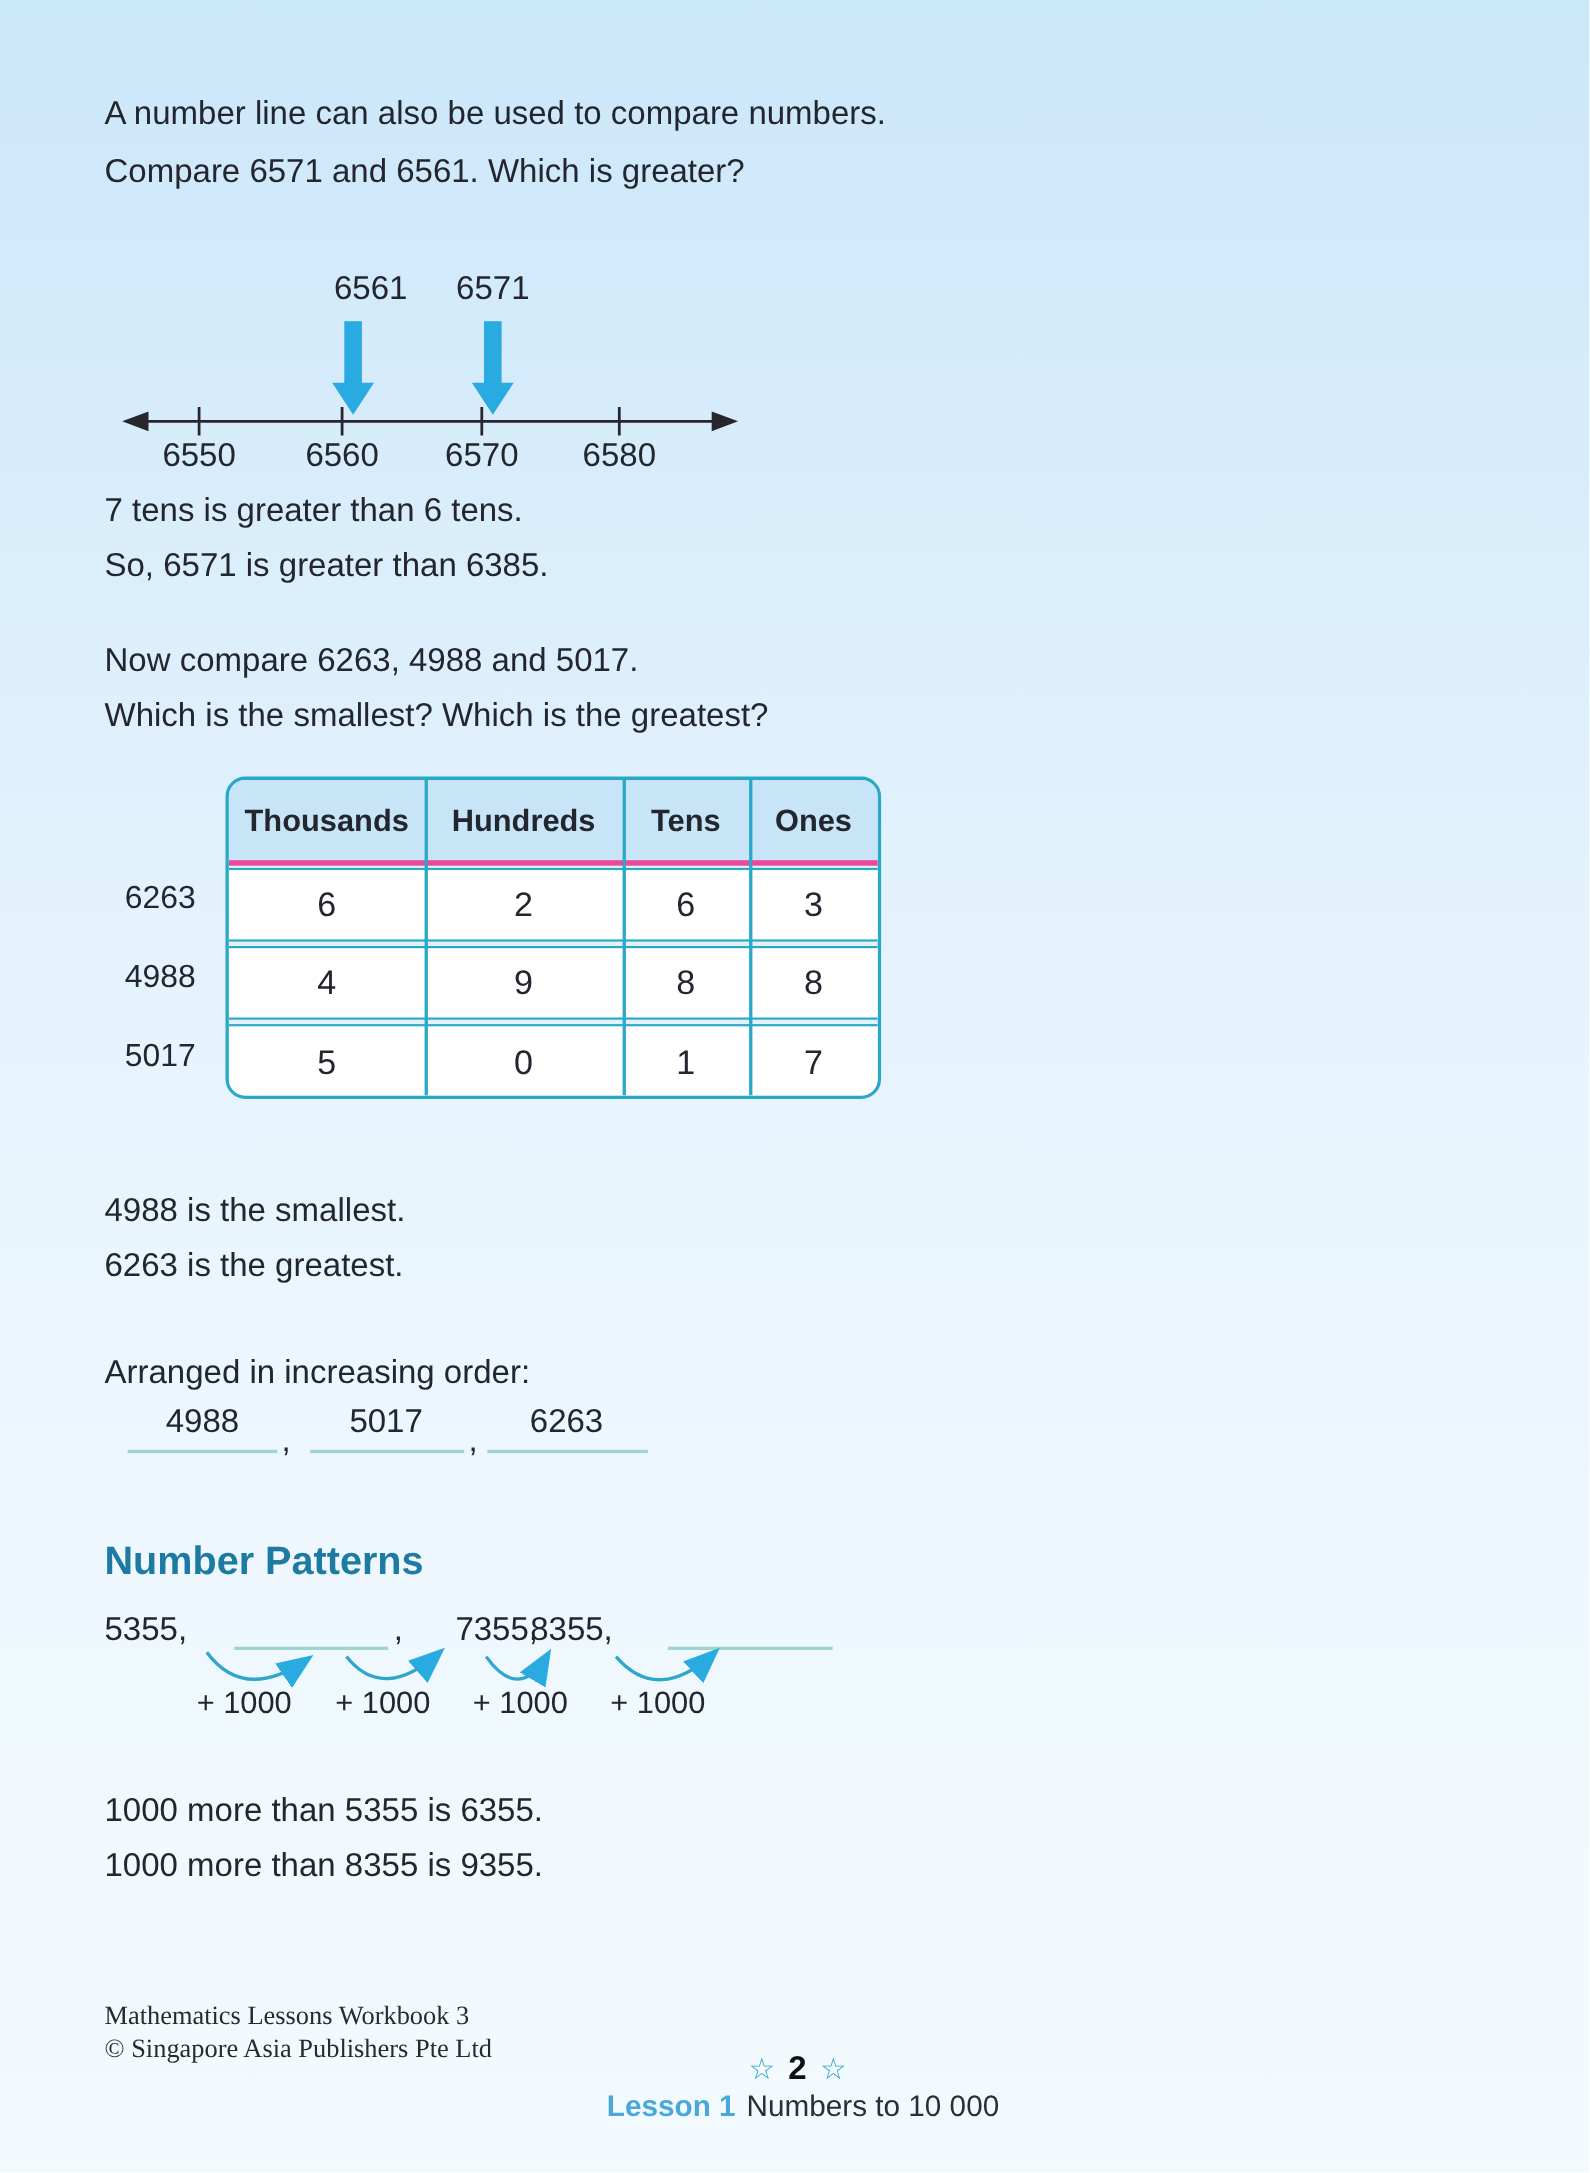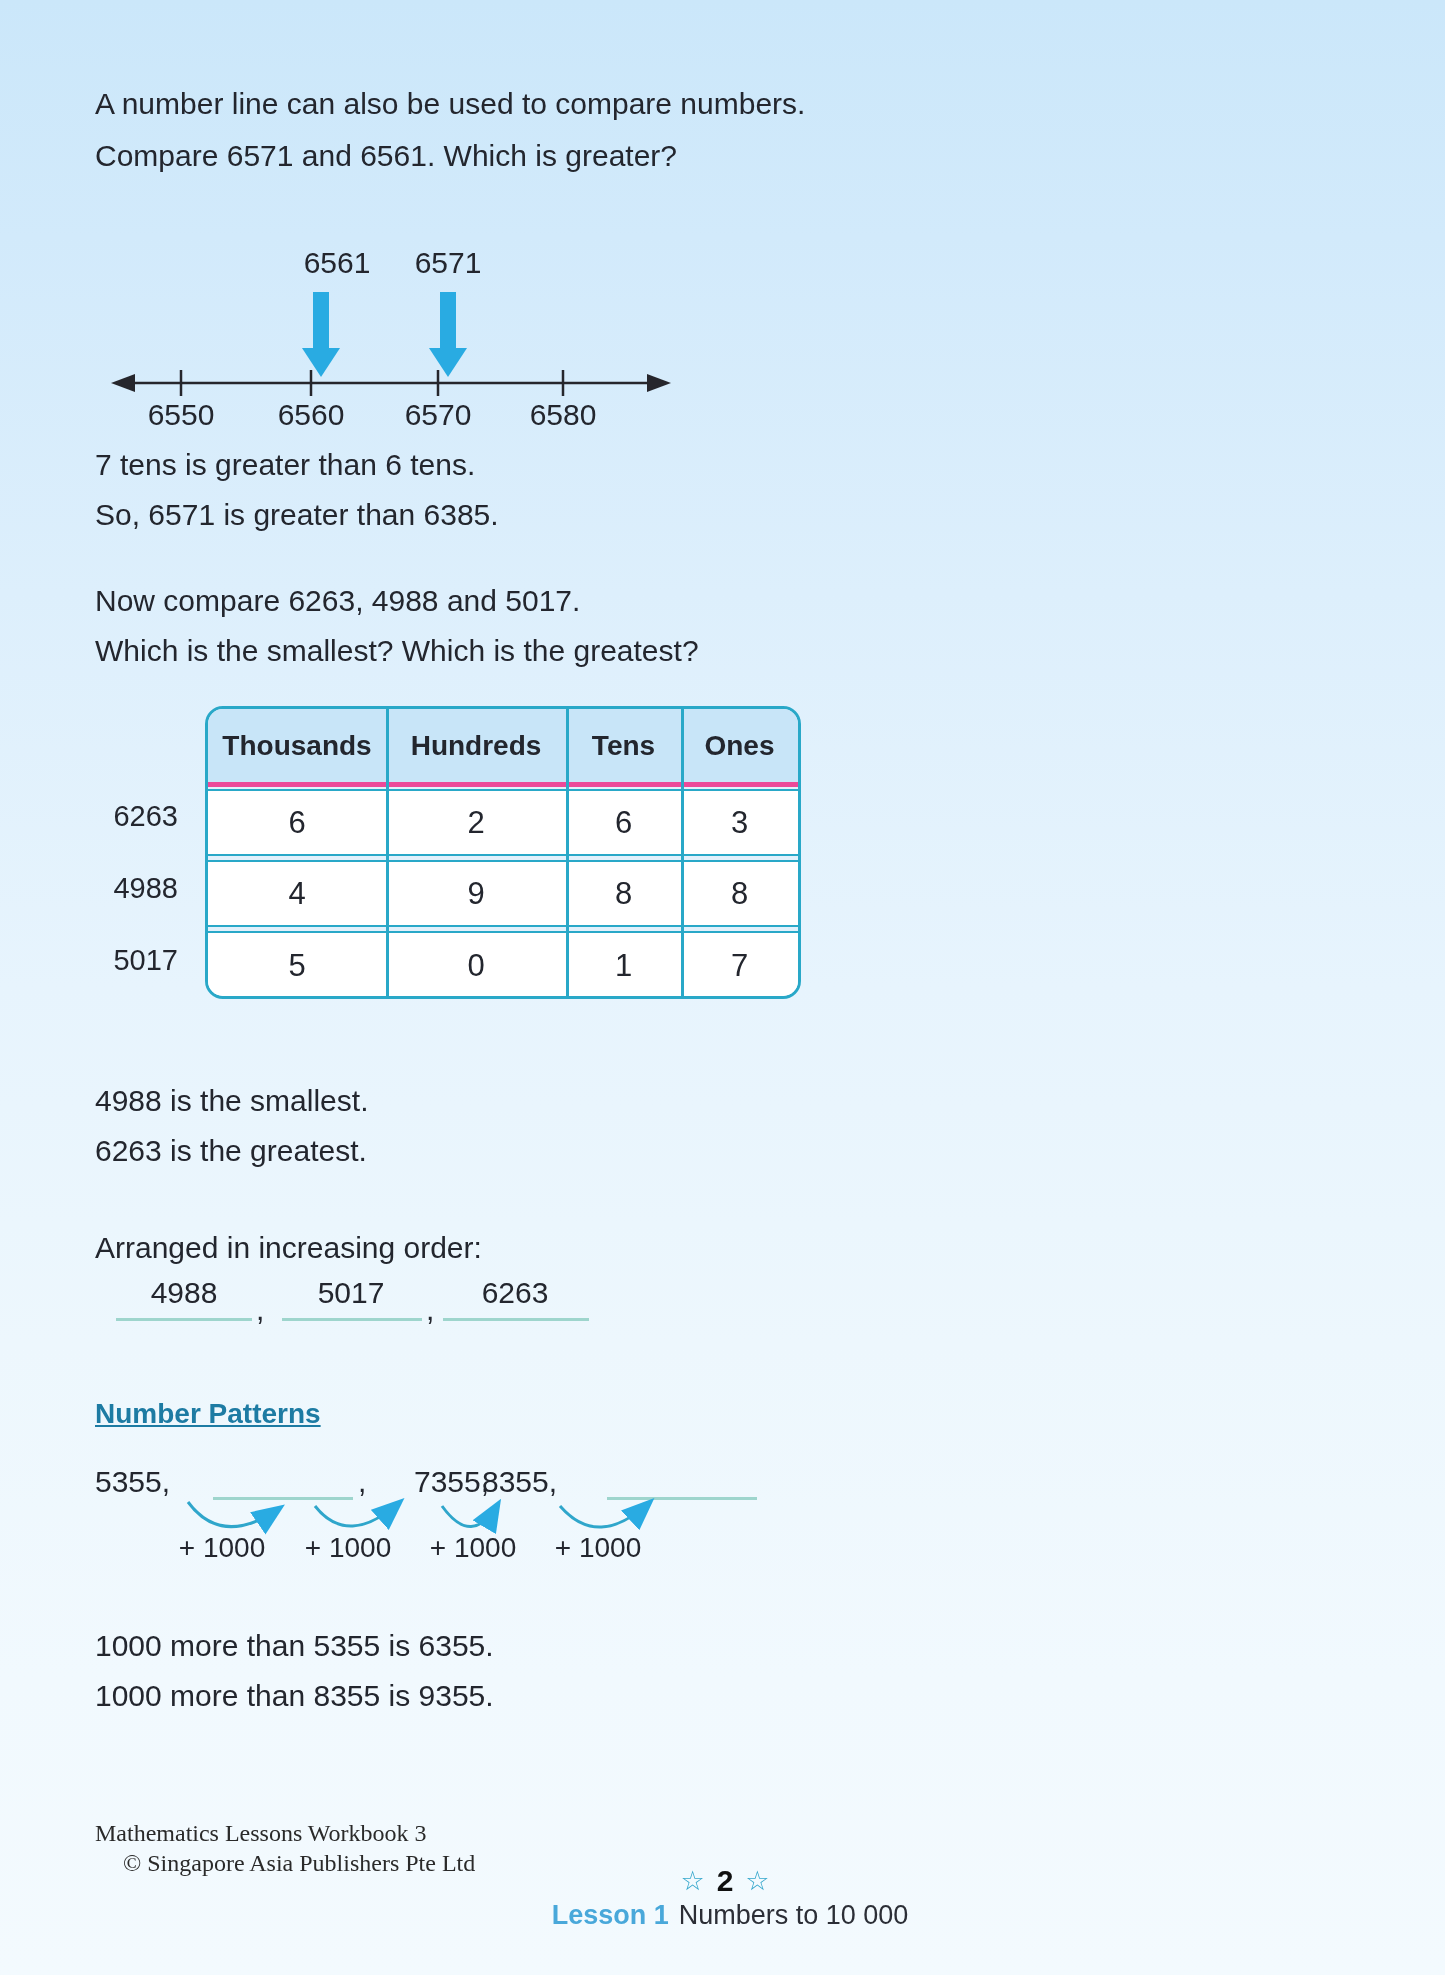--- a/index.html
+++ b/index.html
@@ -27,21 +27,21 @@
   .pv-band{position:absolute;left:0;width:100%;display:grid;grid-template-columns:178px 180px 115px 117px;align-items:center;}
   .pv-head{top:0;height:73px;background:#c8e5f8;border-bottom:5px solid #ec4899;font-weight:bold;font-size:28px;}
   .pv-row{background:#ffffff;border-top:2px solid #29a8c8;border-bottom:2px solid #29a8c8;height:63px;font-size:31px;}
   .pv-r0{top:80px;} .pv-r1{top:151px;} .pv-r2{top:222px;border-bottom:none;height:65px;}
   .pv-band div{text-align:center;}
   .pv-vline{position:absolute;top:0;bottom:0;width:3px;background:#29a8c8;}
   .rowlabel{position:absolute;left:98px;width:80px;text-align:right;font-size:29px;}
   
   .blank{position:absolute;height:3px;background:#9ed5cd;}
   
-  .teal-heading{position:absolute;font-size:28px;font-weight:bold;color:#1d7ba3;text-decoration:underline;}
+  .teal-heading{position:absolute;font-size:36px;font-weight:bold;color:#1d7ba3;}
   .plus-label{position:absolute;transform:translateX(-50%);font-size:28px;}
   
   .imprint{position:absolute;left:95px;font-family:"Liberation Serif", serif;font-size:24px;color:#2a2a2a;white-space:nowrap;}
   .pagenum-row{position:absolute;left:640px;top:1864px;width:170px;display:flex;justify-content:center;align-items:center;gap:12px;}
   .star{color:#35a7cc;font-size:27px;}
   .pagenum{font-size:30px;font-weight:bold;color:#101010;}
   .lesson-row{position:absolute;left:520px;top:1900px;width:420px;display:flex;justify-content:center;gap:10px;font-size:27px;white-space:nowrap;}
   .lesson-label{font-weight:bold;color:#49a8da;}
   .lesson-title{color:#2b2e36;}
   .arc-svg{position:absolute;left:80px;top:1492px;}
@@ -160,21 +160,21 @@
 
   <div class="plus-label" style="left:222px;top:1532px;">+ 1000</div>
   <div class="plus-label" style="left:348px;top:1532px;">+ 1000</div>
   <div class="plus-label" style="left:473px;top:1532px;">+ 1000</div>
   <div class="plus-label" style="left:598px;top:1532px;">+ 1000</div>
 
   <div class="txt" style="left:95px;top:1628px;">1000 more than 5355 is 6355.</div>
   <div class="txt" style="left:95px;top:1678px;">1000 more than 8355 is 9355.</div>
 
   <div class="imprint" style="top:1820px;">Mathematics Lessons Workbook 3</div>
-  <div class="imprint" style="top:1850px;margin-left:28px;">© Singapore Asia Publishers Pte Ltd</div>
+  <div class="imprint" style="top:1850px;">© Singapore Asia Publishers Pte Ltd</div>
 
   <div class="pagenum-row">
     <span class="star">☆</span>
     <span class="pagenum">2</span>
     <span class="star">☆</span>
   </div>
 
   <div class="lesson-row">
     <span class="lesson-label">Lesson 1</span>
     <span class="lesson-title">Numbers to 10 000</span>

